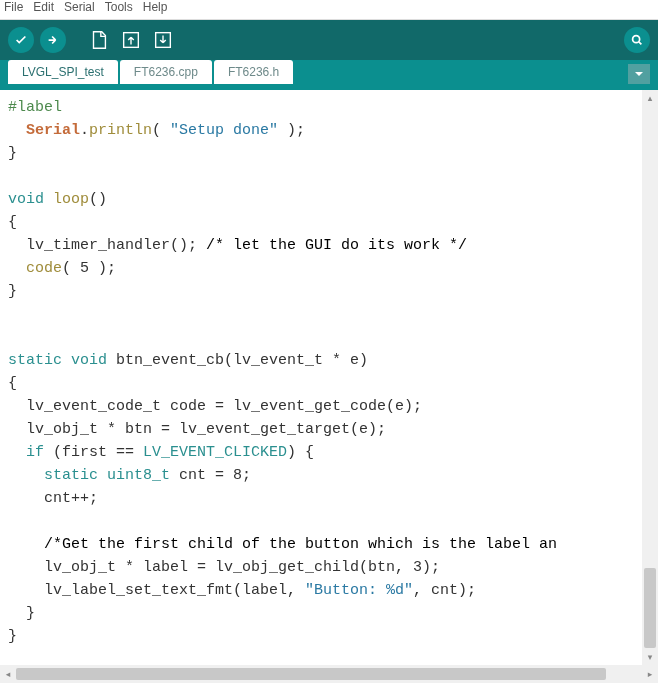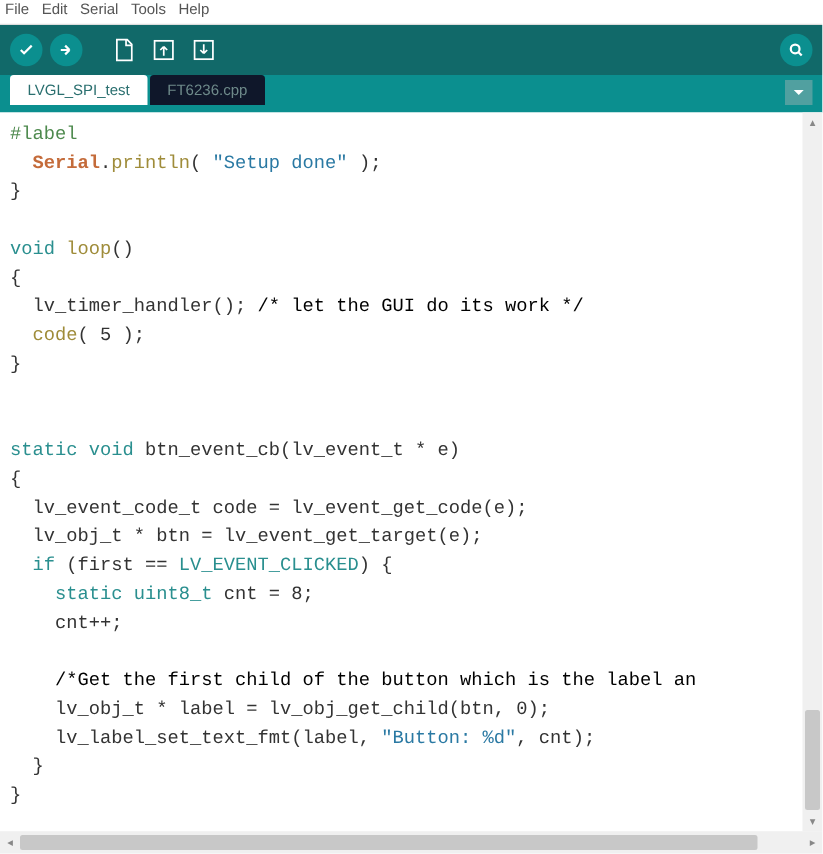--- a/index.html
+++ b/index.html
@@ -23,21 +23,21 @@
     flex-shrink:0}
   .sqbtn svg{width:22px;height:22px;fill:none;stroke:#fff;stroke-width:1.5}
   .toolbar .spacer{flex:1}
 
   
   .tabstrip{height:30px;background:#0b8f8f;display:flex;align-items:flex-start;
     padding-left:8px;position:relative}
   .tab{height:24px;padding:0 14px;font-size:12px;display:flex;align-items:center;
     cursor:pointer;border-top-left-radius:3px;border-top-right-radius:3px}
   .tab.active{background:#fff;color:#2a6f6f}
-  .tab.inactive{background:#0f172a;color:#6e8a8a;margin-left:2px}
+  .tab.inactive{background:#ffffff;color:#6e8a8a;margin-left:2px}
   .tabmenu{position:absolute;right:8px;top:4px;width:22px;height:20px;
     background:#51a0a0;display:flex;align-items:center;justify-content:center;
     cursor:pointer}
   .tabmenu svg{width:10px;height:10px;fill:#fff}
 
   
   .editor-wrap{position:relative;height:calc(683px - 20px - 40px - 30px);
     background:#fff}
   .editor{width:642px;height:calc(100% - 18px);overflow:hidden;
     padding:6px 6px 6px 8px;position:relative}
@@ -115,20 +115,21 @@
     <svg viewBox="0 0 16 16">
         <circle cx="7" cy="7" r="4" fill="none" stroke="#fff" stroke-width="2"></circle>
         <path d="M10 10l3 3" stroke="#fff" stroke-width="2"></path>
       </svg>
   </div>
 </div>
 
 <div class="tabstrip">
   <div class="tab active">LVGL_SPI_test</div>
   <div class="tab inactive">FT6236.cpp</div>
+  <div class="tab inactive">FT6236.h</div>
   <div class="tabmenu">
     <svg viewBox="0 0 10 10">
         <path d="M1 3l4 4 4-4z"></path>
       </svg>
   </div>
 </div>
 
 <div class="editor-wrap">
   <div class="editor">
 <pre class="code"><span class="pp">#label</span>
@@ -144,21 +145,21 @@
 <span></span>
 <span class="kw">static</span><span> </span><span class="kw">void</span><span> btn_event_cb(lv_event_t * e)</span>
 <span>{</span>
 <span>  lv_event_code_t code = lv_event_get_code(e);</span>
 <span>  lv_obj_t * btn = lv_event_get_target(e);</span>
 <span>  </span><span class="kw">if</span><span> (first == </span><span class="macro">LV_EVENT_CLICKED</span><span>) {</span>
 <span>    </span><span class="kw">static</span><span> </span><span class="kw">uint8_t</span><span> cnt = 8;</span>
 <span>    cnt++;</span>
 <span></span>
 <span>    </span><span class="cm">/*Get the first child of the button which is the label an</span>
-<span>    lv_obj_t * label = lv_obj_get_child(btn, 0);</span>
+<span>    lv_obj_t * label = lv_obj_get_child(btn, 3);</span>
 <span>    lv_label_set_text_fmt(label, </span><span class="str">"Button: %d"</span><span>, cnt);</span>
 <span>  }</span>
 <span>}</span></pre>
   </div>
 
   <div class="vscroll">
     <div class="up">▴</div>
     <div class="track">
       <div class="thumb"></div>
     </div>

